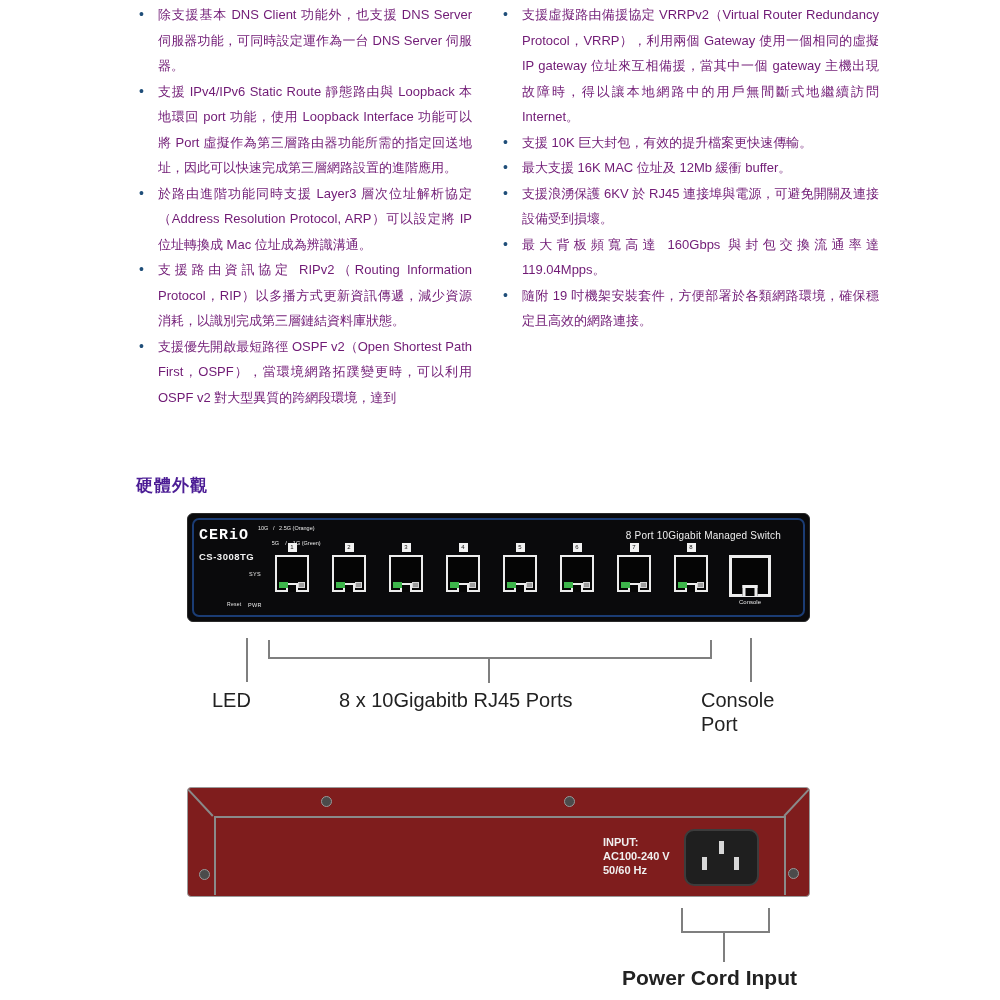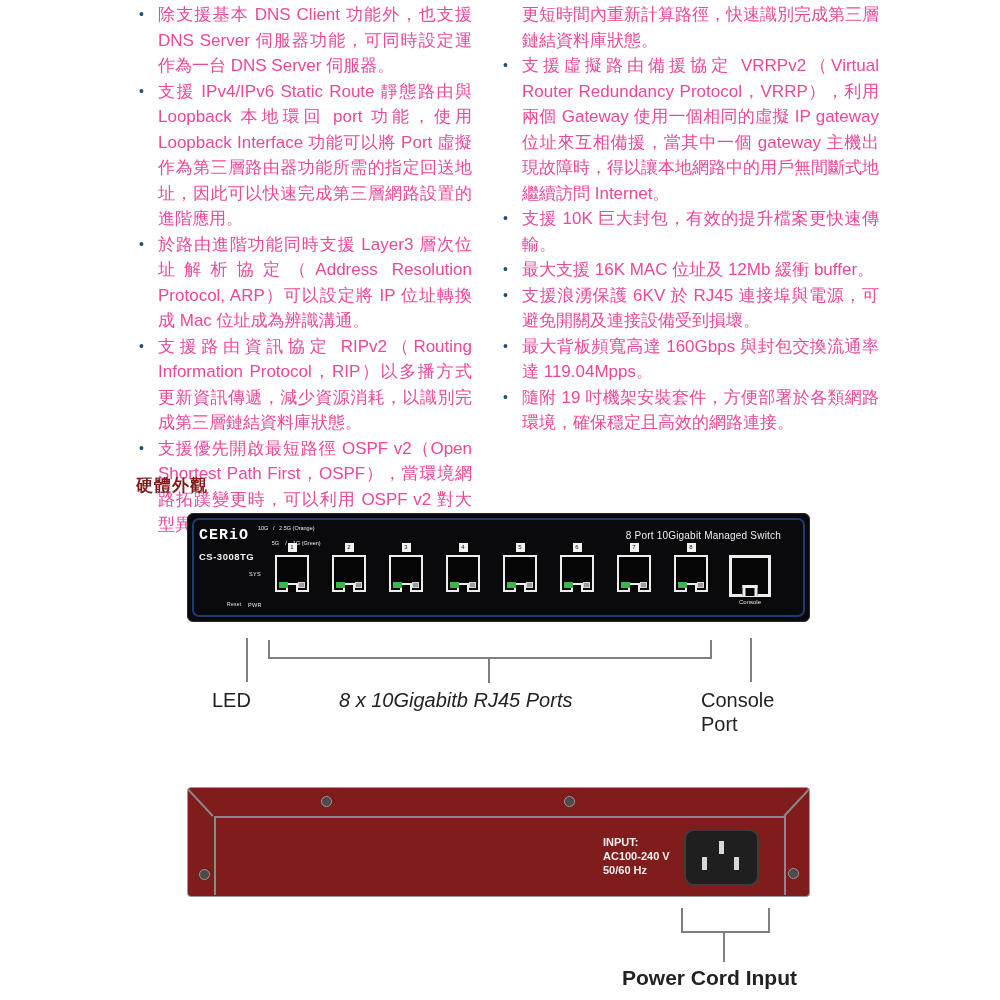--- a/index.html
+++ b/index.html
@@ -1,31 +1,31 @@
 <!DOCTYPE html>
 <html><head>
 <meta charset="utf-8">
 <style>
   html,body{margin:0;padding:0;background:#fff;}
   .page{position:relative;width:1000px;height:1000px;background:#ffffff;overflow:hidden;
         font-family:"Liberation Sans","DejaVu Sans",sans-serif;}
 
   
-  .col{position:absolute;top:2px;font-size:17px;line-height:25.5px;color:#ec4899;
+  .col{position:absolute;top:2px;font-size:13px;line-height:25.5px;color:#701a75;
        text-align:justify;}
   .col-left{left:136px;width:336px;}
   .col-right{left:500px;width:379px;}
   .feat{list-style:none;margin:0;padding:0;}
   .feat li{position:relative;padding-left:22px;margin:0;}
   .feat li::before{content:"•";position:absolute;left:3px;top:0;color:#1F4E79;font-size:14px;}
   .continuation{margin:0 0 0 22px;}
 
   
   .sec-title{position:absolute;left:136px;top:474px;font-size:17px;font-weight:bold;
-             color:#7f1d1d;letter-spacing:1px;font-family:Liberation Serif, serif;}
+             color:#4c1d95;letter-spacing:1px;font-family:Liberation Serif, serif;}
 
   
   .front-panel{position:absolute;left:187px;top:513px;width:623px;height:109px;
                background:#0a0a0c;border-radius:6px;border:1px solid #2a2a2a;box-sizing:border-box;}
   .front-border{position:absolute;left:4px;top:4px;right:4px;bottom:4px;
                 border:2px solid #1b3c74;border-radius:7px;}
   .brand{position:absolute;left:11px;top:13px;color:#fff;font-weight:800;font-size:15px;
          letter-spacing:1px;font-family:Liberation Mono, monospace;}
   .model{position:absolute;left:11px;top:37px;color:#f2f2f2;font-weight:bold;font-size:9.5px;
          letter-spacing:.5px;}
@@ -77,21 +77,20 @@
   <div class="col col-left">
     <ul class="feat">
       <li>除支援基本 DNS Client 功能外，也支援 DNS Server 伺服器功能，可同時設定運作為一台 DNS Server 伺服器。</li>
       <li>支援 IPv4/IPv6 Static Route 靜態路由與 Loopback 本地環回 port 功能，使用 Loopback Interface 功能可以將 Port 虛擬作為第三層路由器功能所需的指定回送地址，因此可以快速完成第三層網路設置的進階應用。</li>
       <li>於路由進階功能同時支援 Layer3 層次位址解析協定（Address Resolution Protocol, ARP）可以設定將 IP 位址轉換成 Mac 位址成為辨識溝通。</li>
       <li>支援路由資訊協定 RIPv2（Routing Information Protocol，RIP）以多播方式更新資訊傳遞，減少資源消耗，以識別完成第三層鏈結資料庫狀態。</li>
       <li>支援優先開啟最短路徑 OSPF v2（Open Shortest Path First，OSPF），當環境網路拓蹼變更時，可以利用 OSPF v2 對大型異質的跨網段環境，達到</li>
     </ul>
   </div>
   <div class="col col-right">
-    <p class="continuation">更短時間內重新計算路徑，快速識別完成第三層鏈結資料庫狀態。</p>
     <ul class="feat">
       <li>支援虛擬路由備援協定 VRRPv2（Virtual Router Redundancy Protocol，VRRP），利用兩個 Gateway 使用一個相同的虛擬 IP gateway 位址來互相備援，當其中一個 gateway 主機出現故障時，得以讓本地網路中的用戶無間斷式地繼續訪問 Internet。</li>
       <li>支援 10K 巨大封包，有效的提升檔案更快速傳輸。</li>
       <li>最大支援 16K MAC 位址及 12Mb 緩衝 buffer。</li>
       <li>支援浪湧保護 6KV 於 RJ45 連接埠與電源，可避免開關及連接設備受到損壞。</li>
       <li>最大背板頻寬高達 160Gbps 與封包交換流通率達 119.04Mpps。</li>
       <li>隨附 19 吋機架安裝套件，方便部署於各類網路環境，確保穩定且高效的網路連接。</li>
     </ul>
   </div>
 
@@ -184,21 +183,21 @@
   </div>
 
   <div class="cline" style="left:246px;top:638px;width:2px;height:44px;"></div>
   <div class="cline" style="left:268px;top:640px;width:2px;height:19px;"></div>
   <div class="cline" style="left:710px;top:640px;width:2px;height:19px;"></div>
   <div class="cline" style="left:268px;top:657px;width:444px;height:2px;"></div>
   <div class="cline" style="left:488px;top:657px;width:2px;height:26px;"></div>
   <div class="cline" style="left:750px;top:638px;width:2px;height:44px;"></div>
 
   <div class="clabel" style="left:212px;top:688px;width:80px;">LED</div>
-  <div class="clabel" style="left:339px;top:688px;width:302px;font-style:italic;">8 x 10Gigabitb RJ45 Ports</div>
+  <div class="clabel" style="left:339px;top:688px;width:302px;">8 x 10Gigabitb RJ45 Ports</div>
   <div class="clabel" style="left:701px;top:688px;width:100px;"><span>Console</span><br><span>Port</span></div>
 
   <div class="rear-panel">
     <div class="rline" style="left:26px;top:28px;width:571px;height:1.5px;"></div>
     <div class="diag diag-tl"></div>
     <div class="diag diag-tr"></div>
     <div class="rline" style="left:26px;top:28px;width:1.5px;height:79px;"></div>
     <div class="rline" style="left:596px;top:28px;width:1.5px;height:79px;"></div>
     <div class="screw" style="left:133px;top:8px;"></div>
     <div class="screw" style="left:376px;top:8px;"></div>

